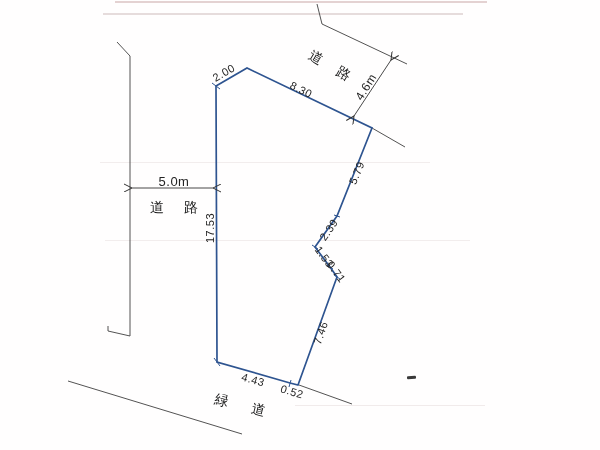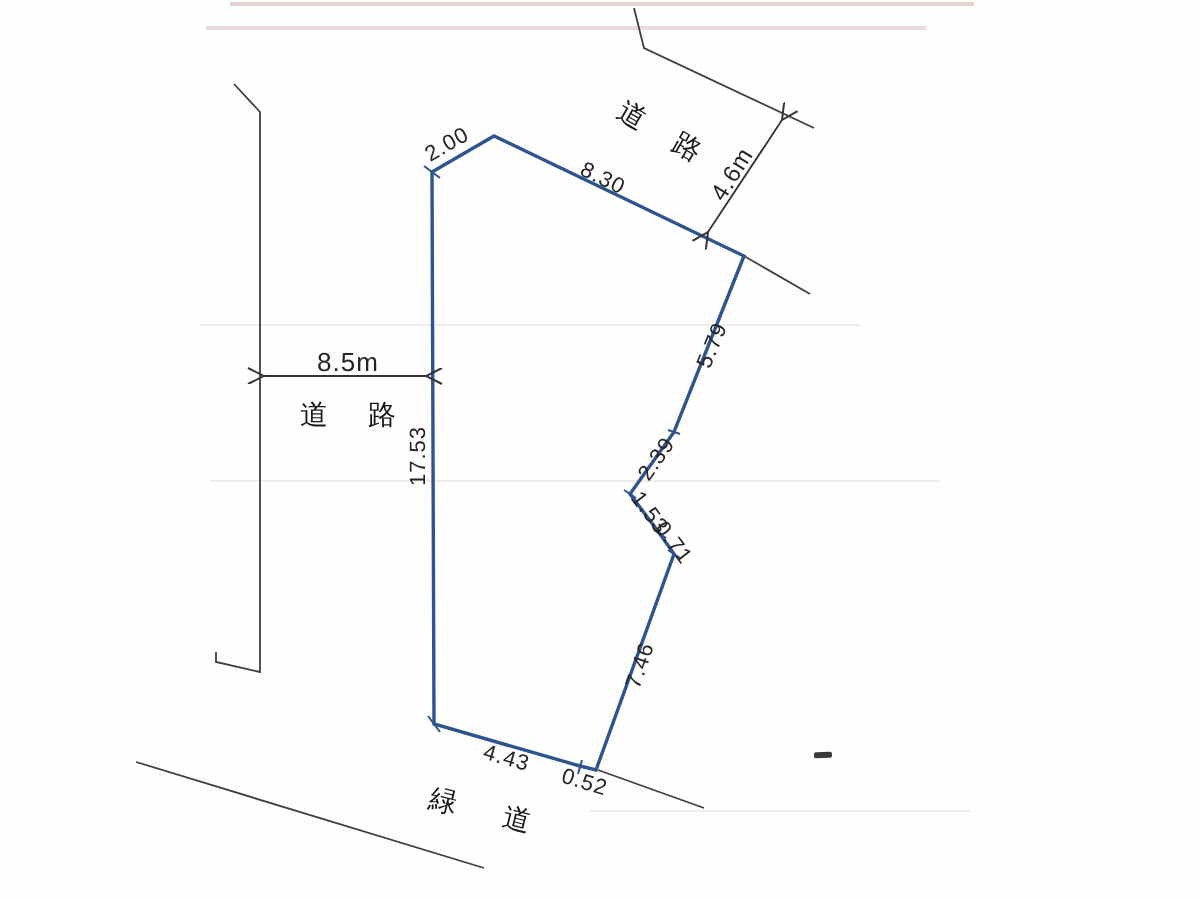--- a/index.html
+++ b/index.html
@@ -68,21 +68,21 @@
   <div class="lbl num" style="left:301px;top:90px;transform:translate(-50%,-50%) rotate(26deg);">8.30</div>
   <div class="lbl num" style="left:357px;top:173px;transform:translate(-50%,-50%) rotate(-68deg);">5.79</div>
   <div class="lbl num" style="left:329px;top:230px;transform:translate(-50%,-50%) rotate(-55deg);">2.39</div>
   <div class="lbl num" style="left:324px;top:257px;transform:translate(-50%,-50%) rotate(53deg);">1.53</div>
   <div class="lbl num" style="left:336px;top:272px;transform:translate(-50%,-50%) rotate(53deg);">0.71</div>
   <div class="lbl num" style="left:321px;top:333px;transform:translate(-50%,-50%) rotate(-71deg);">7.46</div>
   <div class="lbl num" style="left:253px;top:380px;transform:translate(-50%,-50%) rotate(16deg);">4.43</div>
   <div class="lbl num" style="left:292px;top:392px;transform:translate(-50%,-50%) rotate(17deg);">0.52</div>
   <div class="lbl num" style="left:210px;top:228px;transform:translate(-50%,-50%) rotate(-90deg);">17.53</div>
 
-  <div class="lbl num" style="left:174px;top:181px;font-size:13px;transform:translate(-50%,-50%);">8.5m</div>
+  <div class="lbl num" style="left:174px;top:181px;font-size:13px;transform:translate(-50%,-50%);">5.0m</div>
   <div class="lbl jp" style="left:178px;top:207px;letter-spacing:8px;transform:translate(-50%,-50%);">道 路</div>
 
   <div class="lbl jp" style="left:333px;top:67px;letter-spacing:7px;transform:translate(-50%,-50%) rotate(30deg);">道 路</div>
   <div class="lbl num" style="left:366px;top:87px;font-size:12px;transform:translate(-50%,-50%) rotate(-58deg);">4.6m</div>
 
   <div class="lbl jp" style="left:245px;top:406px;letter-spacing:10px;transform:translate(-50%,-50%) rotate(14deg);">緑 道</div>
 
 </div>
 
 </body></html>

